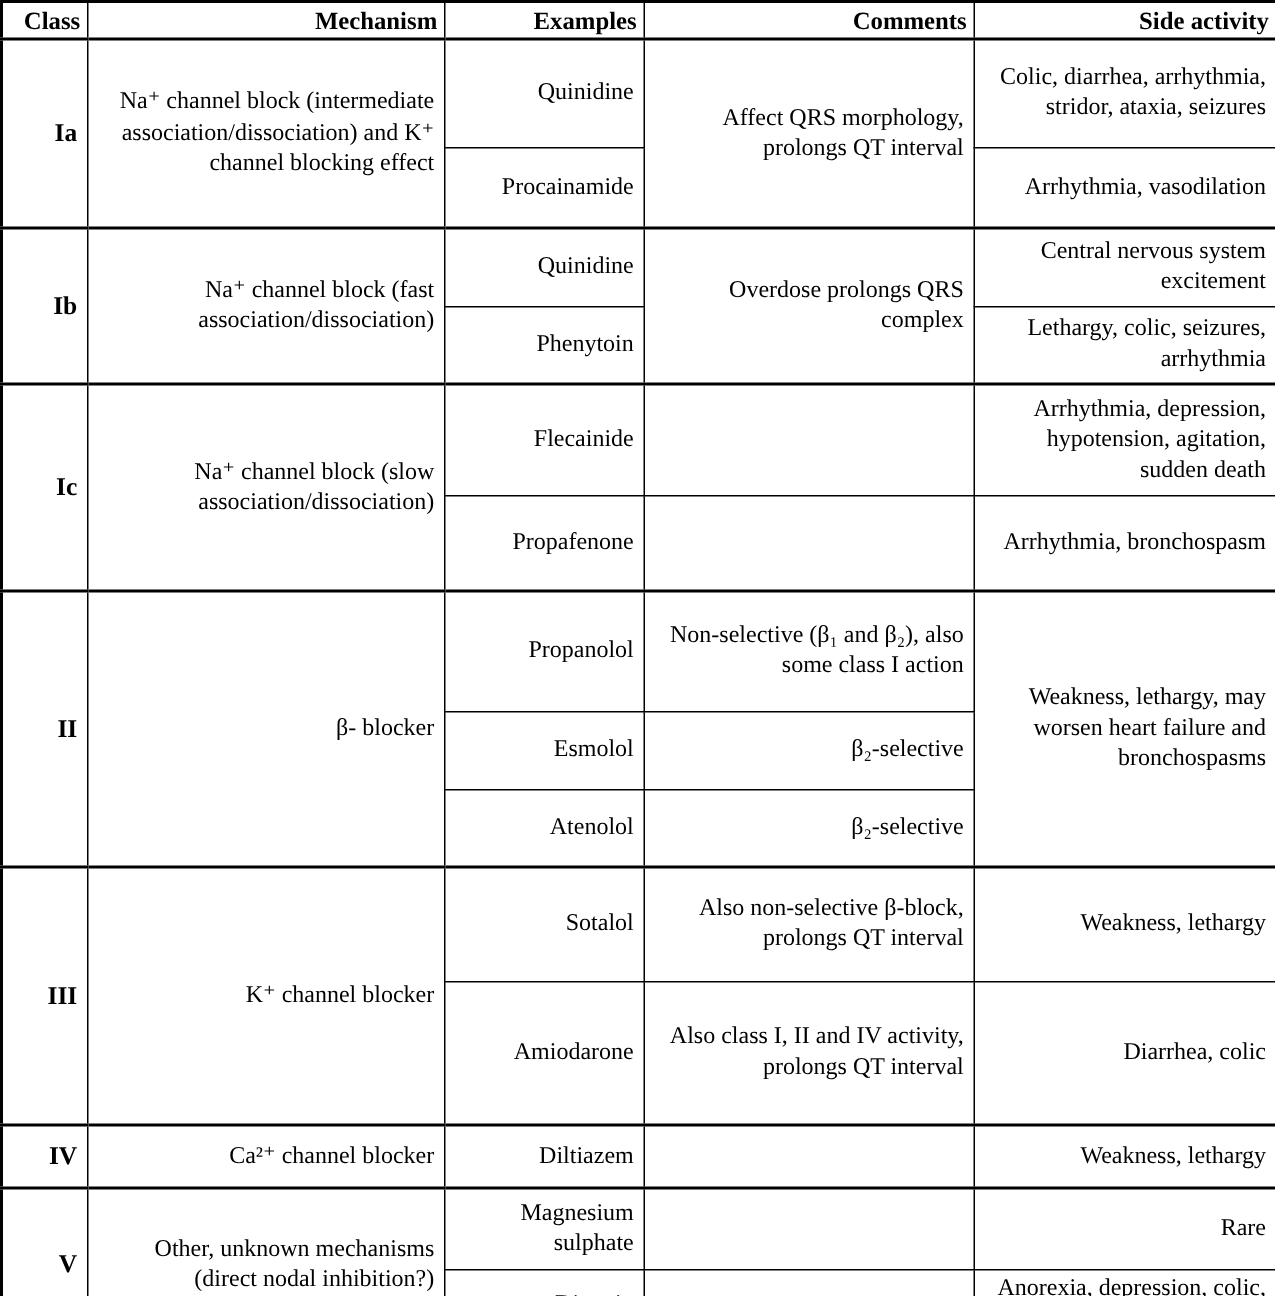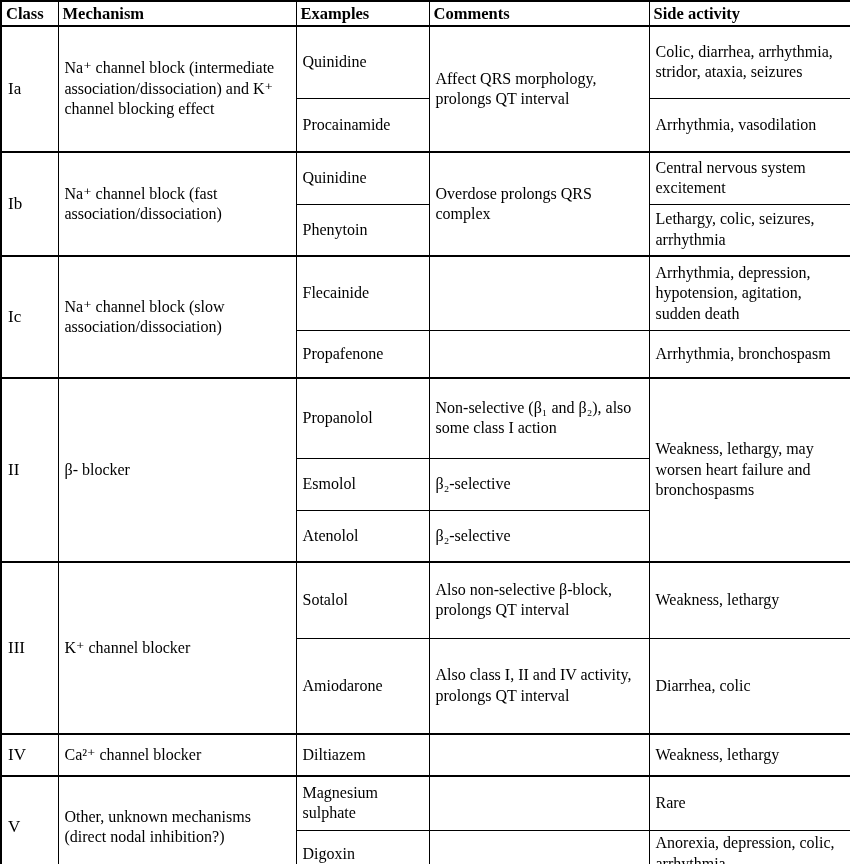--- a/index.html
+++ b/index.html
@@ -10,35 +10,35 @@
   }
   table.drug-table {
     border-collapse: collapse;
     table-layout: fixed;
     width: 850px;
     border: 2px solid #000;
     background: #fff;
   }
   th, td {
     border: 1.5px solid #000;
-    text-align: left;
+    text-align: right;
     vertical-align: middle;
     padding: 2px 6px;
     font-size: 16px;
     line-height: 1.28;
     overflow: hidden;
   }
   thead th {
     font-weight: bold;
     font-size: 16.5px;
     border-bottom: 2px solid #000;
     padding: 1px 4px;
   }
   tr.sec > td { border-top: 2px solid #000; }
-  td.cls { font-weight: normal; font-size: 17px; margin-top: 37px; }
+  td.cls { font-weight: bold; font-size: 17px; margin-top: 37px; }
 </style>
 </head>
 <body>
 
 <table class="drug-table">
   <colgroup>
     <col style="width:57px">
     <col style="width:238px">
     <col style="width:133px">
     <col style="width:220px">
@@ -79,21 +79,21 @@
       <td>Lethargy, colic, seizures, arrhythmia</td>
     </tr>
 
     <tr class="sec" style="height:74px">
       <td class="cls" rowspan="2">Ic</td>
       <td rowspan="2">Na⁺ channel block (slow association/dissociation)</td>
       <td>Flecainide</td>
       <td></td>
       <td>Arrhythmia, depression, hypotension, agitation, sudden death</td>
     </tr>
-    <tr style="height:48px">
+    <tr style="height:64px">
       <td>Propafenone</td>
       <td></td>
       <td>Arrhythmia, bronchospasm</td>
     </tr>
 
     <tr class="sec" style="height:80px">
       <td class="cls" rowspan="3">II</td>
       <td rowspan="3">β- blocker</td>
       <td>Propanolol</td>
       <td>Non-selective (β₁ and β₂), also some class I action</td>

